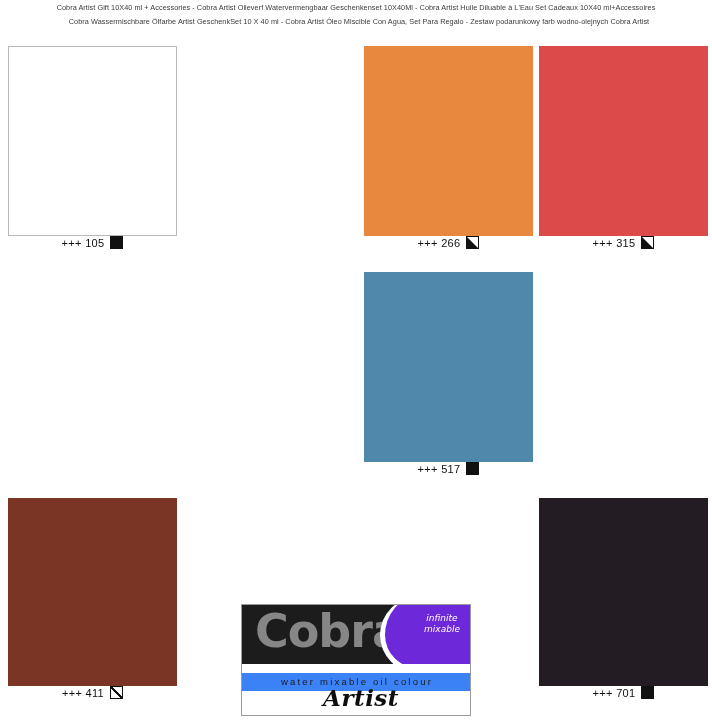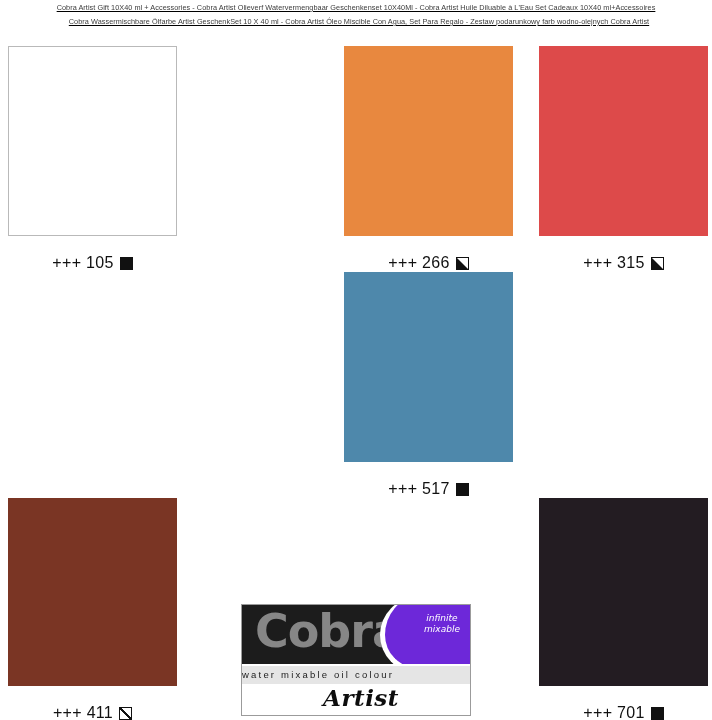--- a/index.html
+++ b/index.html
@@ -4,41 +4,41 @@
 <style>
   html,body{margin:0;padding:0;}
   body{
     width:712px;height:720px;background:#ffffff;
     font-family:"Liberation Sans","DejaVu Sans",sans-serif;
     overflow:hidden;position:relative;
   }
   #page{position:relative;width:712px;height:720px;}
 
   
-  .header{position:absolute;left:0;top:0;width:712px;text-decoration:underline;}
+  .header{position:absolute;left:0;top:0;width:712px;}
   .header-line{
     text-align:center;color:#3b3b3b;font-size:7.3px;line-height:14px;
     letter-spacing:0.05px;white-space:nowrap;
   }
   .header-line.l1{margin-top:1px;}
   .header-line.l2{margin-top:0px;padding-left:6px;}
 
   
   .grid{position:absolute;left:0;top:46px;width:712px;}
   .row{position:relative;height:226px;}
   .row.r3{height:215px;}
   .cell{position:absolute;top:0;width:169px;}
-  .c0{left:8px;} .c1{left:180px;} .c2{left:344px;} .c3{left:539px;}
+  .c0{left:8px;} .c1{left:180px;} .c2{left:364px;} .c3{left:539px;}
 
   .swatch{width:169px;height:190px;display:block;}
   .swatch.white{border:1px solid #b9b9b9;width:167px;height:188px;}
 
   .label{
-    text-align:center;font-size:16px;color:#111;
-    margin-top:18px;white-space:nowrap;
+    text-align:center;font-size:11px;color:#111;
+    margin-top:0;white-space:nowrap;
     display:flex;align-items:center;justify-content:center;gap:6px;
   }
   .label .code{letter-spacing:0.3px;}
 
   
   .sym{display:inline-block;width:13px;height:13px;position:relative;
        box-sizing:border-box;vertical-align:-1px;}
   .sym.opaque{background:#111;border:1px solid #111;}
   .sym.semi-opaque{border:1.6px solid #111;background:
       linear-gradient(to bottom left,#fff 0,#fff 49.5%,#111 50.5%,#111 100%);}
@@ -68,23 +68,23 @@
     position:absolute;right:-6px;top:-8px;width:98px;height:76px;
     background:#6d28d9;border-left:5px solid #ffffff;border-bottom:5px solid #ffffff;
     border-radius:52px 0 0 52px;box-sizing:border-box;
   }
   .logo-blob-txt{
     position:absolute;left:20px;top:16px;width:74px;
     color:#ffffff;font-size:9px;line-height:11px;font-style:italic;
     font-family:"DejaVu Sans",sans-serif;text-align:center;
   }
   .logo-strip{
-    position:absolute;left:0;top:61px;width:230px;height:18px;
-    background:#e5e5e5;color:#1c1c1c;font-size:9.5px;letter-spacing:2.2px;
-    text-align:left;line-height:18px;white-space:nowrap;
+    position:absolute;left:0;top:68px;width:230px;height:18px;
+    background:#3b82f6;color:#1c1c1c;font-size:9.5px;letter-spacing:2.2px;
+    text-align:center;line-height:18px;white-space:nowrap;
   }
   .logo-script{
     position:absolute;left:4px;top:74px;width:230px;text-align:center;
     font-family:"DejaVu Serif",serif;font-style:italic;font-weight:700;
     font-size:23px;color:#0d0d0d;line-height:38px;letter-spacing:0.5px;
   }
 </style>
 </head>
 <body>
 

